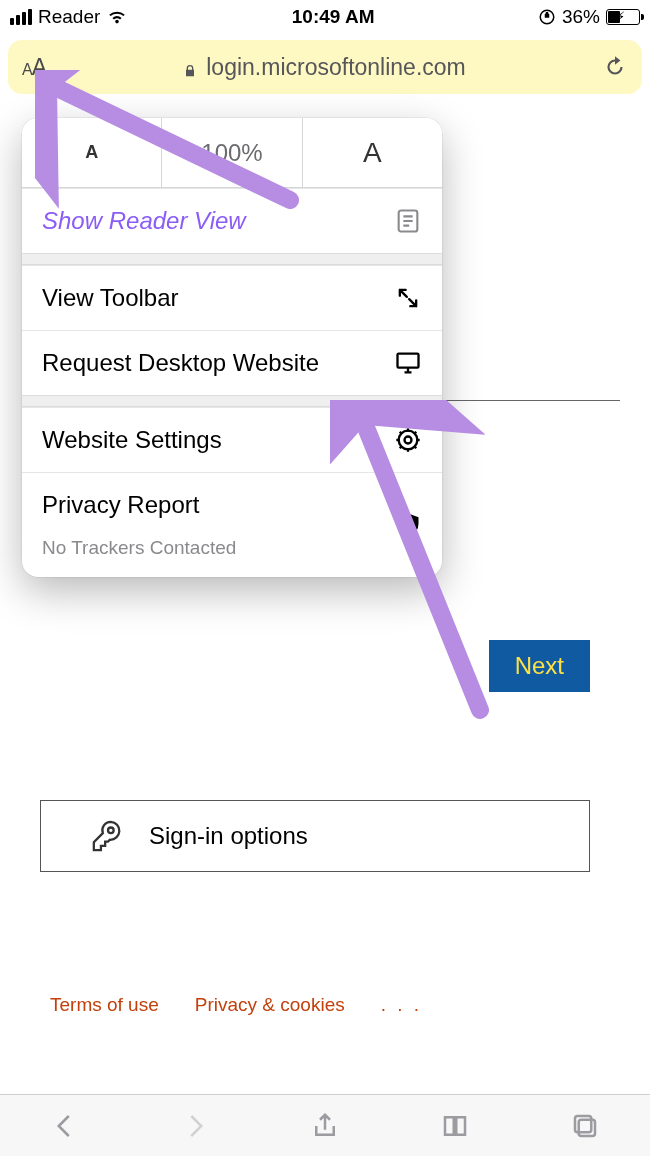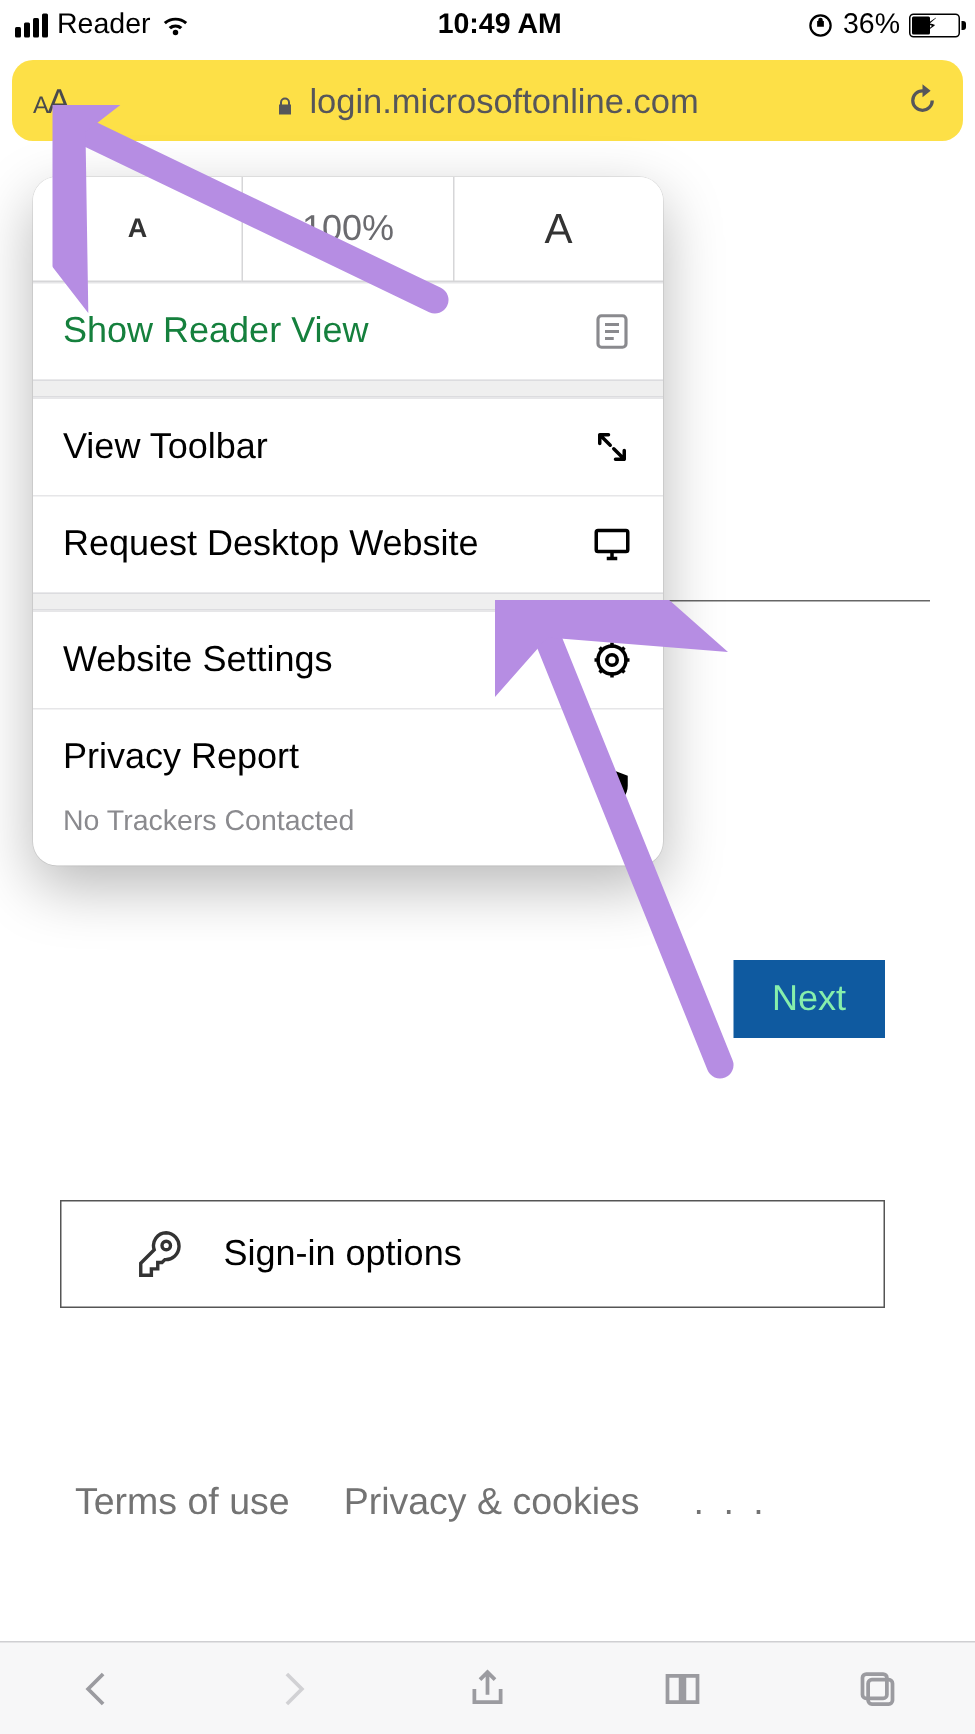--- a/index.html
+++ b/index.html
@@ -34,55 +34,55 @@
     position:relative; display:inline-block;
   }
   .battery::after{content:"";position:absolute;right:-5px;top:4px;width:3px;height:6px;background:#000;border-radius:0 2px 2px 0;}
   .battery-fill{position:absolute;left:1px;top:1px;bottom:1px;width:36%;background:#000;border-radius:1px;}
   .bolt{position:absolute;left:9px;top:-1px;font-size:13px;}
 
   
   .url-bar {
     margin: 6px 8px 0 8px;
     height: 54px;
-    background:#fde047;
+    background:#fef9c3;
     border-radius: 14px;
     display:flex; align-items:center;
     padding: 0 14px;
     color:#56565a;
     font-size: 23px;
   }
   .aa { font-weight:500; letter-spacing:-1px; color:#4a4a4d;}
   .aa .small{font-size:16px;}
   .url-center{flex:1; display:flex; align-items:flex-end; justify-content:center; gap:8px;}
   .lock-mini{width:16px;height:20px;}
   .reload-icn{width:26px;height:26px;}
 
   
   .page-content {
     position:absolute; left:0; right:0; top:100px; bottom:60px;
     padding: 40px 30px 0 30px;
   }
   .signin-hr { border:none; border-top:1px solid #666; margin-top: 260px; margin-left: 190px; }
   .next-btn {
     position:absolute; right:60px; top:540px;
-    background:#0f5aa0; color:#86efac; border:none;
+    background:#0f5aa0; color:#fde047; border:none;
     font-size:24px; padding:12px 26px;
   }
   .signin-options {
     position:absolute; left:40px; right:60px; top:700px;
     border:1px solid #555; height:72px;
     display:flex; align-items:center; gap:24px;
     padding-left:50px; font-size:24px;
   }
   .key-icn{width:34px;height:34px;}
 
   .footer-links{
     position:absolute; left:50px; bottom:80px;
-    display:flex; gap:36px; color:#737373; font-size:25px; align-items:center;
+    display:flex; gap:36px; color:#c2410c; font-size:19px; align-items:center;
   }
   .dots{letter-spacing:3px;}
 
   
   .popover{
     position:absolute; left:22px; top:118px; width:420px;
     background:#fff; border-radius:16px;
     box-shadow: 0 14px 40px rgba(0,0,0,0.28), 0 0 0 0.5px rgba(0,0,0,0.1);
     overflow:hidden;
     z-index:10;
@@ -97,21 +97,21 @@
   .zoom-cell + .zoom-cell{border-left:1px solid #d6d6d8;}
   .zoom-cell.small{font-size:18px;font-weight:600;}
   .zoom-cell.big{font-size:28px;font-weight:500;}
   .zoom-cell.mid{color:#6b6b6f;}
 
   .menu-row{
     display:flex; align-items:center; justify-content:space-between;
     padding: 18px 20px; font-size:24px;
     border-top:1px solid #e6e6e8;
   }
-  .menu-row.disabled{color:#15803d;}
+  .menu-row.disabled{color:#8b5cf6;font-style:italic;}
   .menu-row .sub{display:block;font-size:19px;color:#8a8a8e;margin-top:18px;}
   .thick-sep{height:12px;background:#efefef;border-top:1px solid #dcdcdf;border-bottom:1px solid #dcdcdf;}
   .row-icn{width:28px;height:28px;flex-shrink:0;}
   .row-text{flex:1;}
 
   
   .toolbar{
     position:absolute;left:0;right:0;bottom:0;height:62px;
     border-top:1px solid #cfcfd2; background:#f7f7f8;
     display:flex;align-items:center;justify-content:space-around;

